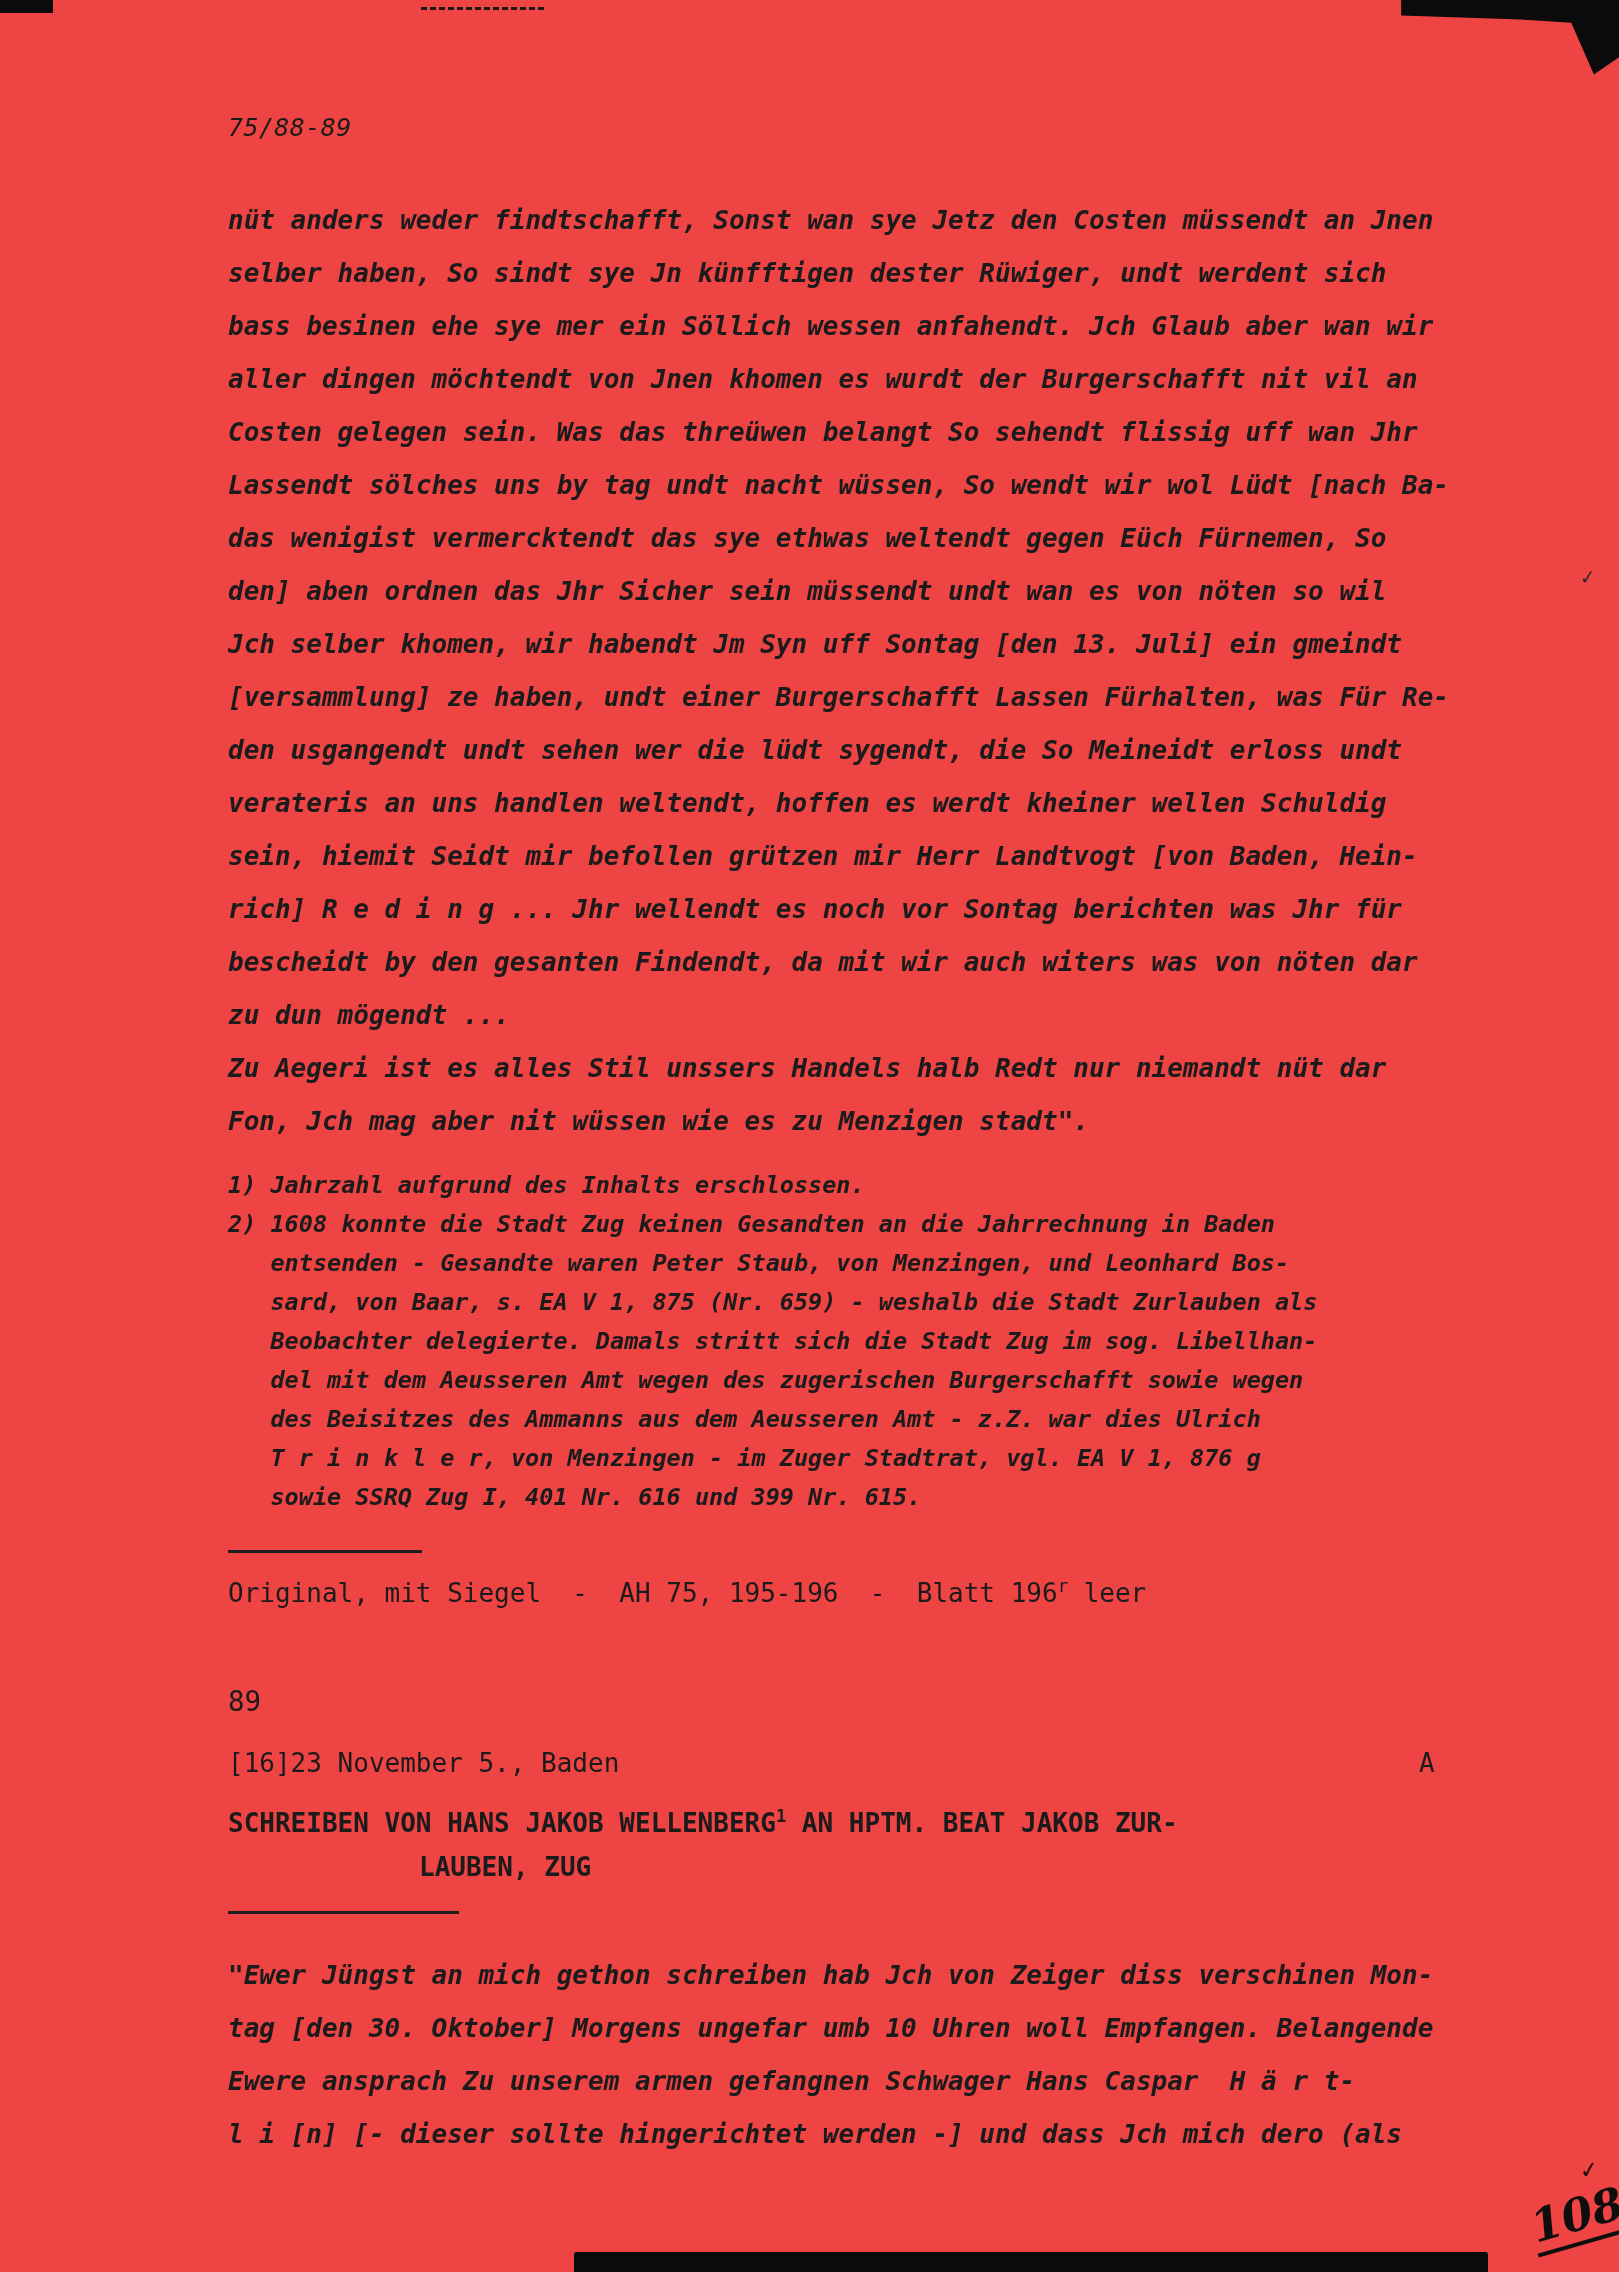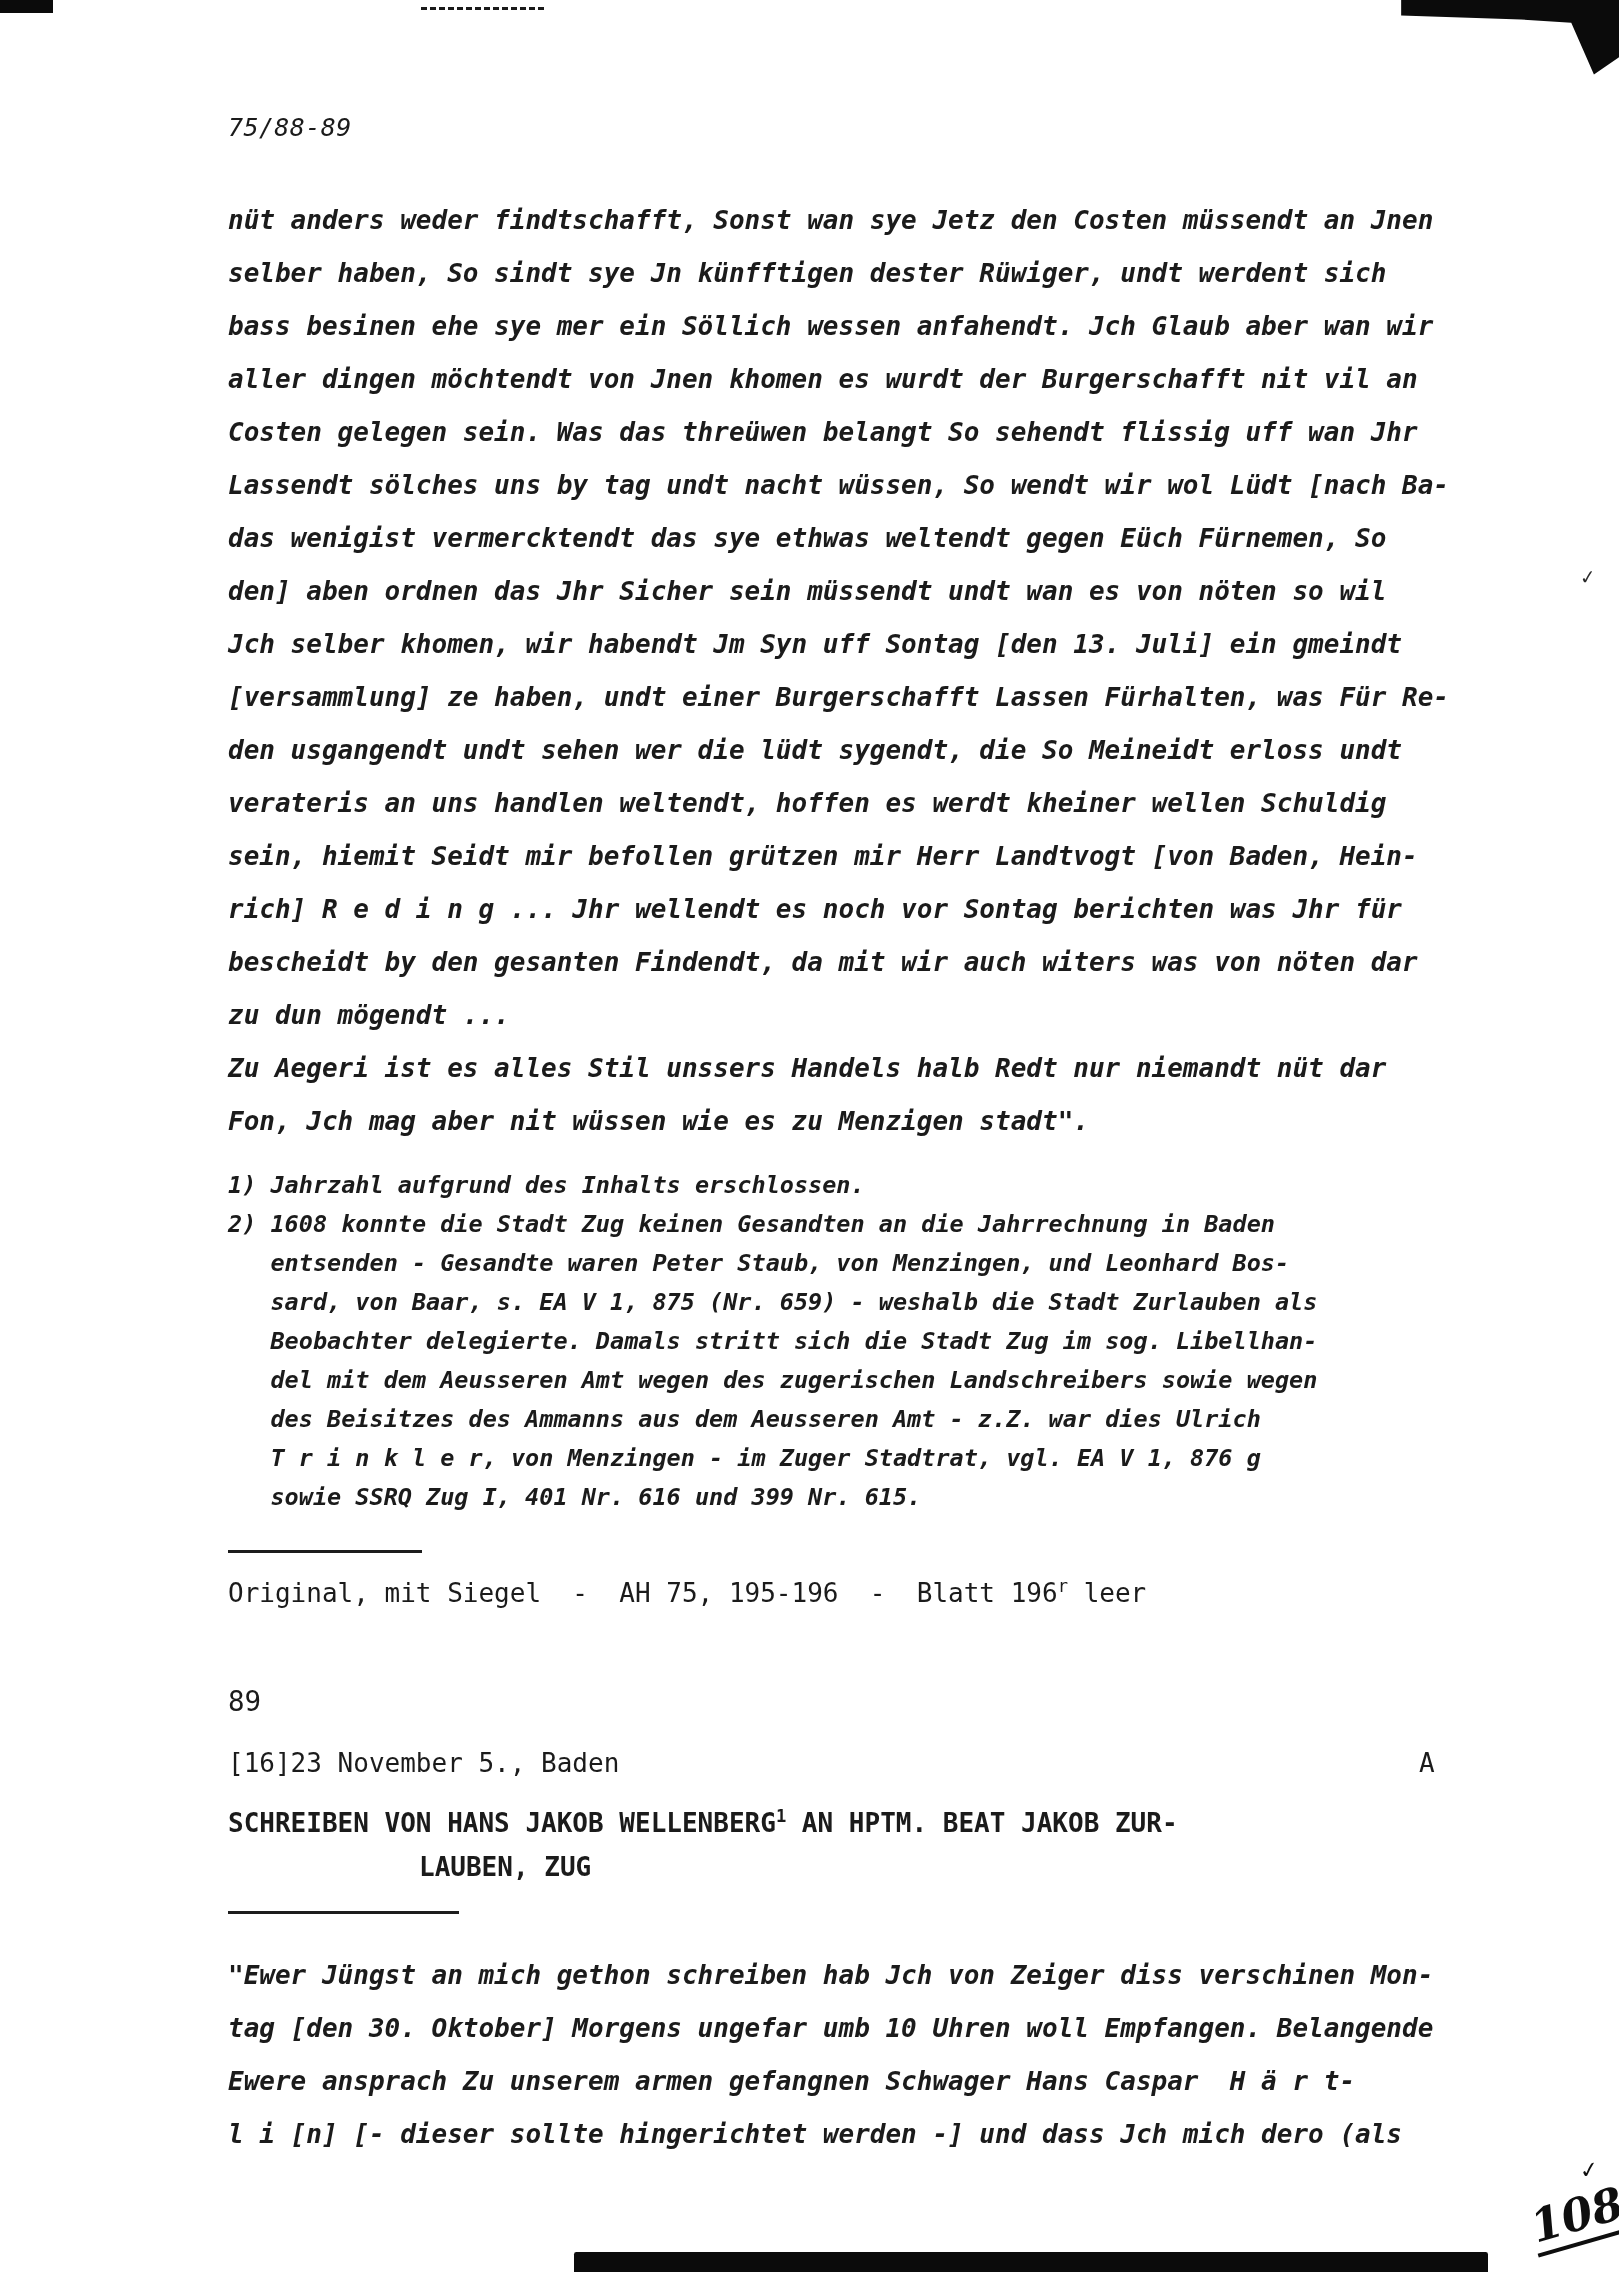--- a/index.html
+++ b/index.html
@@ -4,21 +4,21 @@
 <style>
   html, body {
     margin: 0;
     padding: 0;
     background: #e8e8e4;
   }
   #page {
     position: relative;
     width: 1620px;
     height: 2273px;
-    background: #ffffff;
+    background: #ef4444;
     overflow: hidden;
     color: #1b1b1b;
   }
   .mono   { font-family: "DejaVu Sans Mono", "Liberation Mono", monospace; }
   .italic { font-style: italic; }
   .abs    { position: absolute; }
   .line   { white-space: pre; font-weight: bold; }
 
   #archive-ref {
     left: 228px; top: 113px;
@@ -154,21 +154,21 @@
     </div>
 
   <div class="abs mono" id="margin-check">✓</div>
 
   <div class="abs mono italic" id="footnotes">
       <div class="line">1) Jahrzahl aufgrund des Inhalts erschlossen.</div>
       <div class="line">2) 1608 konnte die Stadt Zug keinen Gesandten an die Jahrrechnung in Baden</div>
       <div class="line">   entsenden - Gesandte waren Peter Staub, von Menzingen, und Leonhard Bos-</div>
       <div class="line">   sard, von Baar, s. EA V 1, 875 (Nr. 659) - weshalb die Stadt Zurlauben als</div>
       <div class="line">   Beobachter delegierte. Damals stritt sich die Stadt Zug im sog. Libellhan-</div>
-      <div class="line">   del mit dem Aeusseren Amt wegen des zugerischen Landschreibers sowie wegen</div>
+      <div class="line">   del mit dem Aeusseren Amt wegen des zugerischen Burgerschafft sowie wegen</div>
       <div class="line">   des Beisitzes des Ammanns aus dem Aeusseren Amt - z.Z. war dies Ulrich</div>
       <div class="line">   T r i n k l e r, von Menzingen - im Zuger Stadtrat, vgl. EA V 1, 876 g</div>
       <div class="line">   sowie SSRQ Zug I, 401 Nr. 616 und 399 Nr. 615.</div>
     </div>
 
   <div class="abs rule" id="rule-1"></div>
 
   <div class="abs mono" id="source-line"><span>Original, mit Siegel  -  AH 75, 195-196  -  Blatt 196</span><sup class="sup">r</sup><span> leer</span></div>
 
   <div class="abs mono" id="entry-number">89</div>

